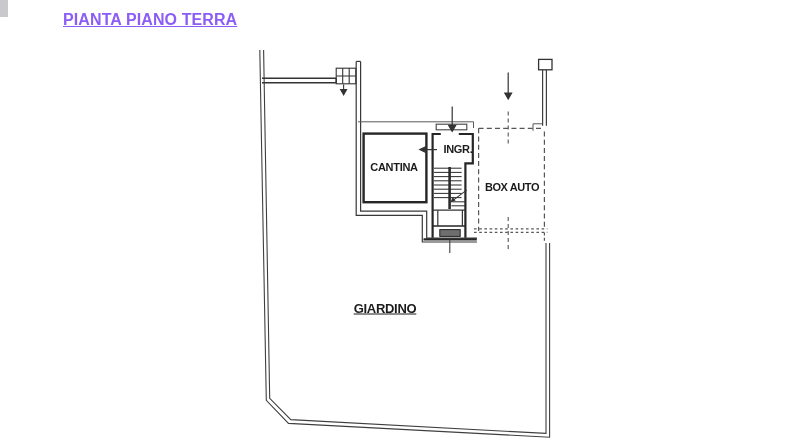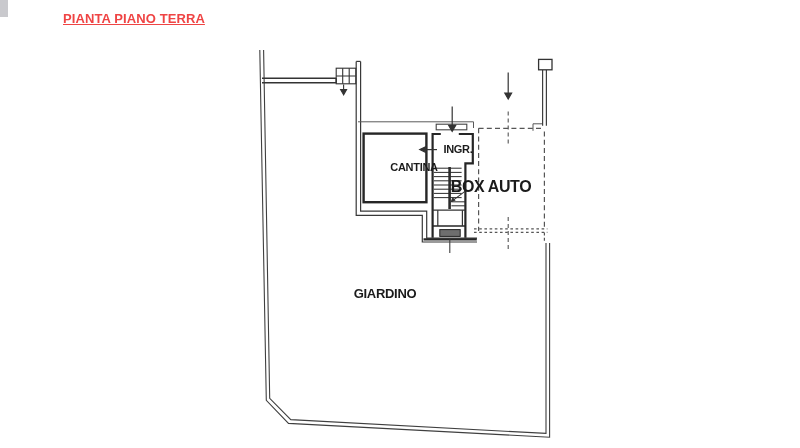--- a/index.html
+++ b/index.html
@@ -13,28 +13,28 @@
   #plan-svg { position:absolute; left:0; top:0; }
   .room-label {
     position:absolute;
     transform:translate(-50%,-50%);
     font-weight:bold;
     color:#1b1b1b;
     white-space:nowrap;
     letter-spacing:-0.3px;
     text-align:center;
   }
-  #label-cantina  { left:394px; top:167px; font-size:11px;margin-left:20px; }
+  #label-cantina  { left:394px; top:167px; font-size:11px; }
   #label-ingresso { left:458px; top:149px; font-size:11px; }
-  #label-boxauto  { left:491px; top:187px; font-size:16px; letter-spacing:-0.4px; }
-  #label-giardino { left:385px; top:293px; font-size:13px; }
+  #label-boxauto  { left:512px; top:187px; font-size:11px; letter-spacing:-0.4px; }
+  #label-giardino { left:385px; top:308px; font-size:13px;text-decoration:underline; }
   #page-title {
     position:absolute; left:63px; top:11px;
-    font-size:13px; font-weight:bold;
-    color:#ef4444;
+    font-size:16px; font-weight:bold;
+    color:#8b5cf6;
     text-decoration:underline;
     letter-spacing:0.1px;
   }
   #corner-smudge {
     position:absolute; left:0; top:0; width:8px; height:17px;
     background:#c9c9cd;
   }
 </style>
 </head>
 <body>

